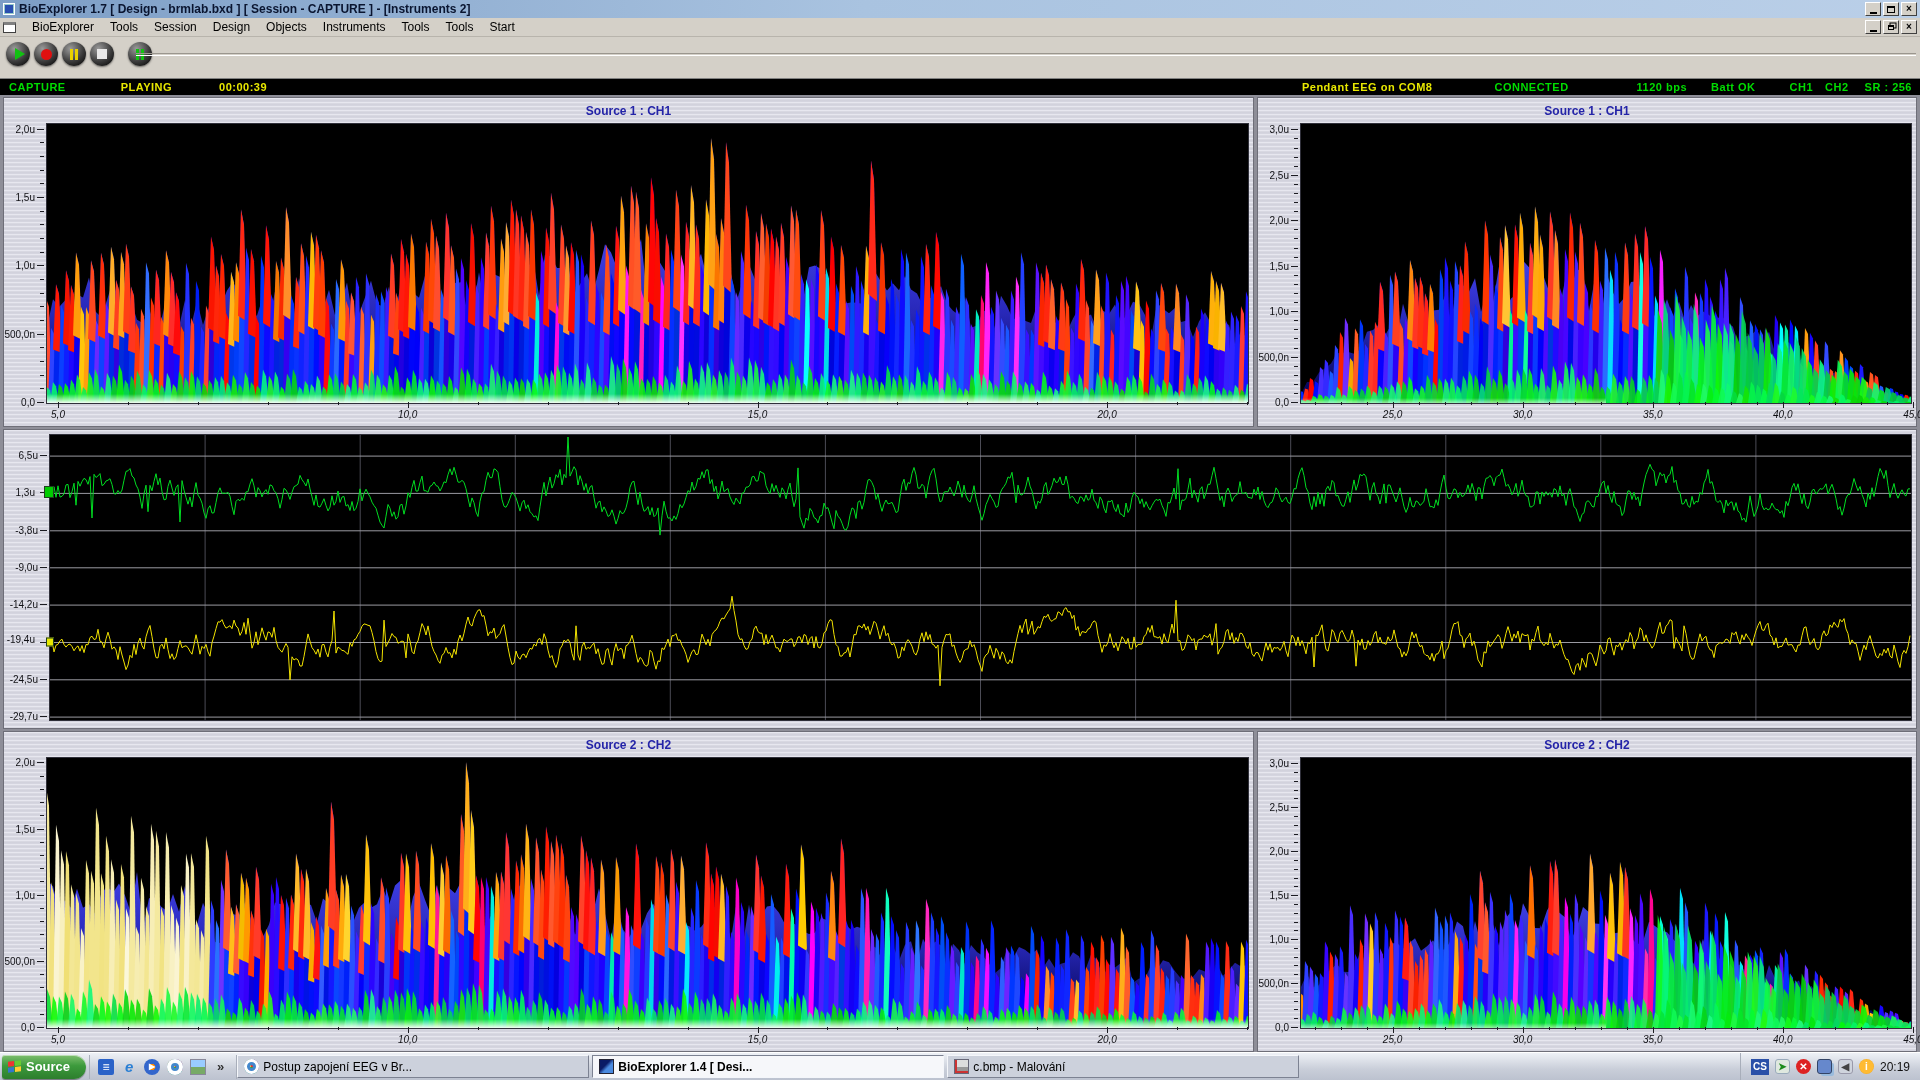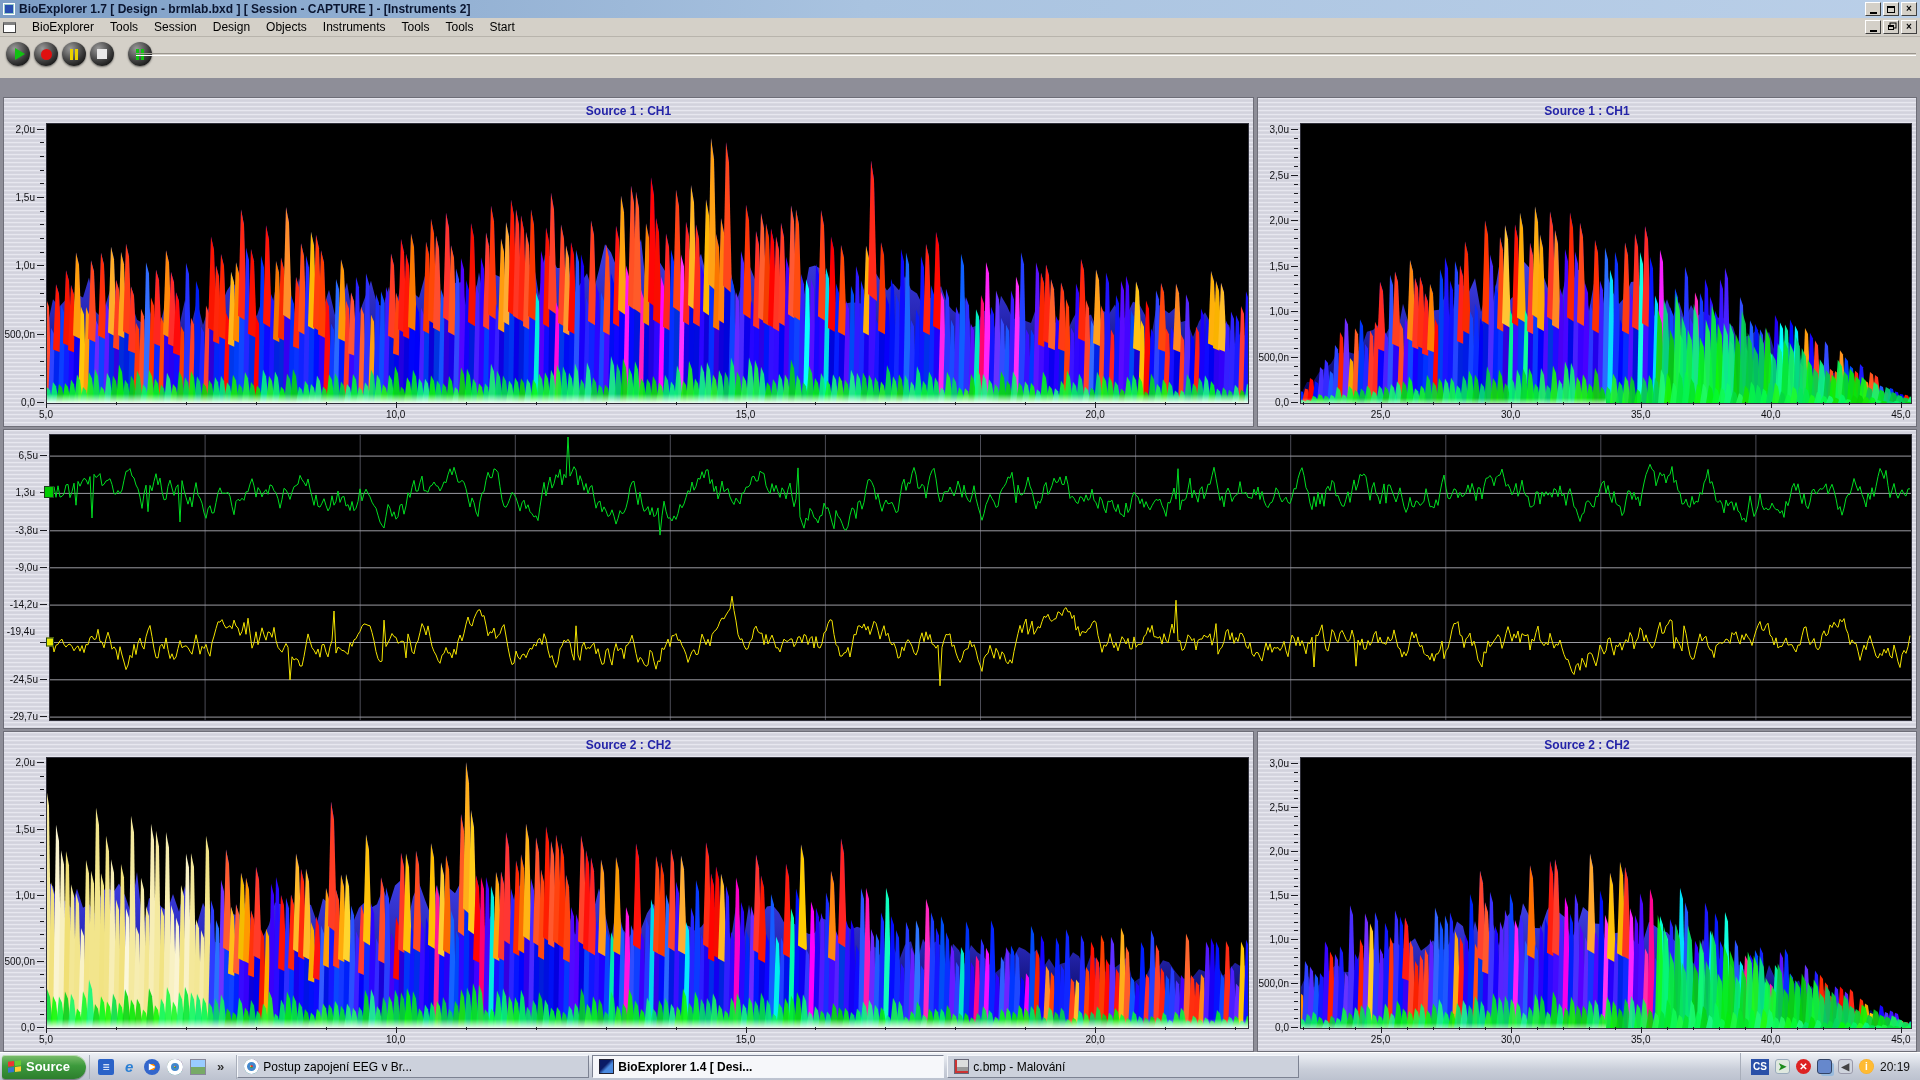--- a/index.html
+++ b/index.html
@@ -50,21 +50,21 @@
   .st-yellow{color:#e8e800;}
 
   
   .panel{position:absolute;border:1px solid #6e6e78;
     background:repeating-linear-gradient(180deg,#e7e7ef 0px,#e7e7ef 1px,#c9c9d4 2px,#dbdbe5 3px,#cfcfda 4px);}
   .panel-title{position:absolute;left:0;top:6px;width:100%;text-align:center;
     color:#2424a8;font-weight:bold;font-size:12px;}
   .plot{position:absolute;background:#000;border:1px solid #30303a;overflow:hidden;}
   .spectro .plot{left:42px;top:25px;right:4px;bottom:22px;}
   .spectro .y-gutter{position:absolute;left:0;top:25px;bottom:22px;width:42px;}
-  .spectro .x-axis{position:absolute;left:42px;right:4px;bottom:0;height:24px;}
+  .spectro .x-axis{position:absolute;left:54px;right:4px;bottom:0;height:24px;font-style:italic;}
   #panel-osc .plot{left:45px;top:4px;right:4px;bottom:7px;}
   #panel-osc .y-gutter{position:absolute;left:0;top:4px;bottom:7px;width:45px;}
   .y-gutter,.x-axis{overflow:visible;}
   .ylab{position:absolute;right:11px;transform:translateY(-50%);font-size:10px;color:#101014;white-space:nowrap;}
   .ydash{position:absolute;right:2px;height:1px;background:#1c1c22;}
   .ydash.maj{width:7px;} .ydash.min{width:4px;}
   .xdash{position:absolute;top:0;width:1px;background:#1c1c22;}
   .xdash.maj{height:6px;} .xdash.min{height:3px;}
   .xlab{position:absolute;top:7px;transform:translateX(-50%);font-size:10px;color:#101014;white-space:nowrap;}
   .chan-marker{position:absolute;right:-5px;transform:translateY(-50%);z-index:5;}
@@ -157,20 +157,33 @@
       </div>
     <div class="orb" style="left:128px">
         <span class="gl-mon">
           <i></i>
           <i></i>
         </span>
       </div>
     <div class="tb-groove"></div>
   </div>
 
+  <div id="statusbar">
+    <span class="st-green" style="margin-left:9px">CAPTURE</span>
+    <span class="st-yellow" style="margin-left:55px">PLAYING</span>
+    <span class="st-yellow" style="margin-left:47px">00:00:39</span>
+    <span style="flex:1"></span>
+    <span class="st-yellow">Pendant EEG on COM8</span>
+    <span class="st-green" style="margin-left:62px">CONNECTED</span>
+    <span class="st-green" style="margin-left:68px">1120 bps</span>
+    <span class="st-green" style="margin-left:24px">Batt OK</span>
+    <span class="st-green" style="margin-left:34px">CH1</span>
+    <span class="st-green" style="margin-left:12px">CH2</span>
+    <span class="st-green" style="margin-left:16px;margin-right:8px">SR : 256</span>
+  </div>
 
   <div class="panel spectro" id="panel-tl" style="left:3px;top:97px;width:1251px;height:330px">
     <div class="panel-title">Source 1 : CH1</div>
     <div class="y-gutter">
         <div class="ydash maj" style="top:279.0px"></div>
         <div class="ylab" style="top:279.0px">0,0</div>
         <div class="ydash min" style="top:265.3px"></div>
         <div class="ydash min" style="top:251.6px"></div>
         <div class="ydash min" style="top:238.0px"></div>
         <div class="ydash min" style="top:224.3px"></div>
@@ -1178,21 +1191,21 @@
         <div class="ydash maj" style="top:21.1px"></div>
         <div class="ylab" style="top:58.4px;right:14px">1,3u</div>
         <div class="ydash maj" style="top:58.4px"></div>
         <div class="chan-marker" style="top:58.4px;width:10px;height:12px;background:#00cc00;border:1px solid #204020"></div>
         <div class="ylab" style="top:95.8px;right:11px">-3,8u</div>
         <div class="ydash maj" style="top:95.8px"></div>
         <div class="ylab" style="top:132.8px;right:11px">-9,0u</div>
         <div class="ydash maj" style="top:132.8px"></div>
         <div class="ylab" style="top:170.1px;right:11px">-14,2u</div>
         <div class="ydash maj" style="top:170.1px"></div>
-        <div class="ylab" style="top:197px;right:14px">-19,4u</div>
+        <div class="ylab" style="top:205px;right:14px">-19,4u</div>
         <div class="ydash maj" style="top:207.5px"></div>
         <div class="chan-marker" style="top:207.5px;width:8px;height:9px;background:#e8e800;border:1px solid #204020"></div>
         <div class="ylab" style="top:244.8px;right:11px">-24,5u</div>
         <div class="ydash maj" style="top:244.8px"></div>
         <div class="ylab" style="top:282.1px;right:11px">-29,7u</div>
         <div class="ydash maj" style="top:282.1px"></div>
       </div>
     <div class="plot">
         <svg width="1861" height="285" viewBox="0 0 1861 285">
           <line x1="155.1" y1="0" x2="155.1" y2="285" stroke="#4c4c56" stroke-width="1"></line>

